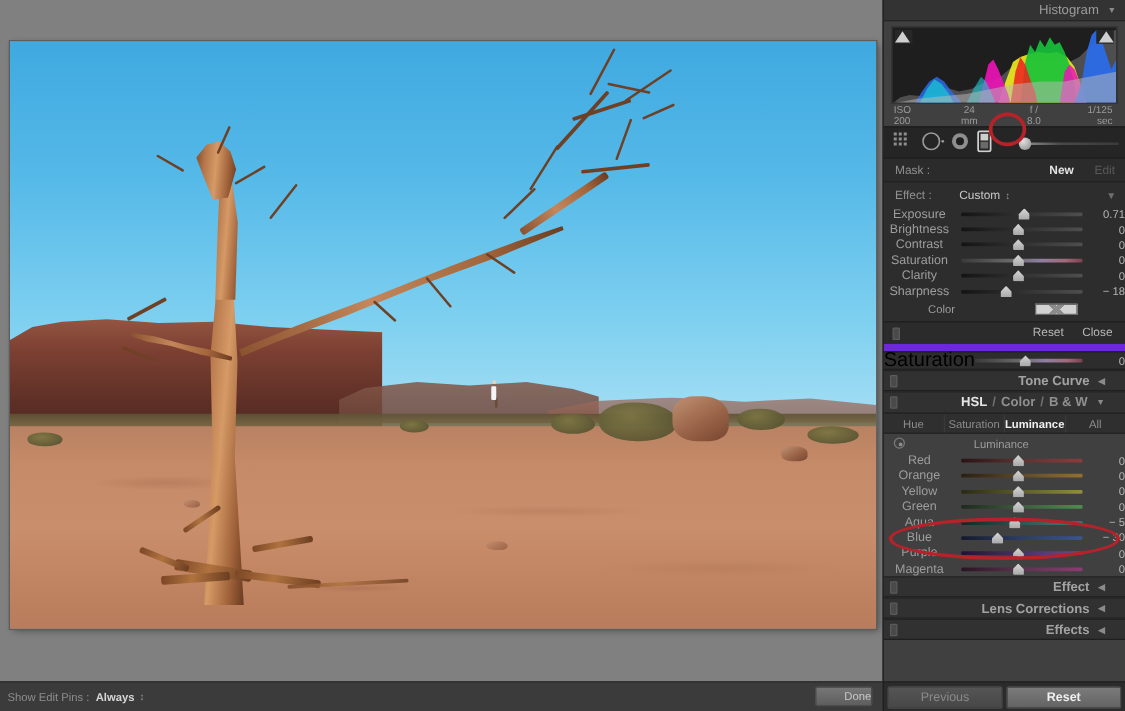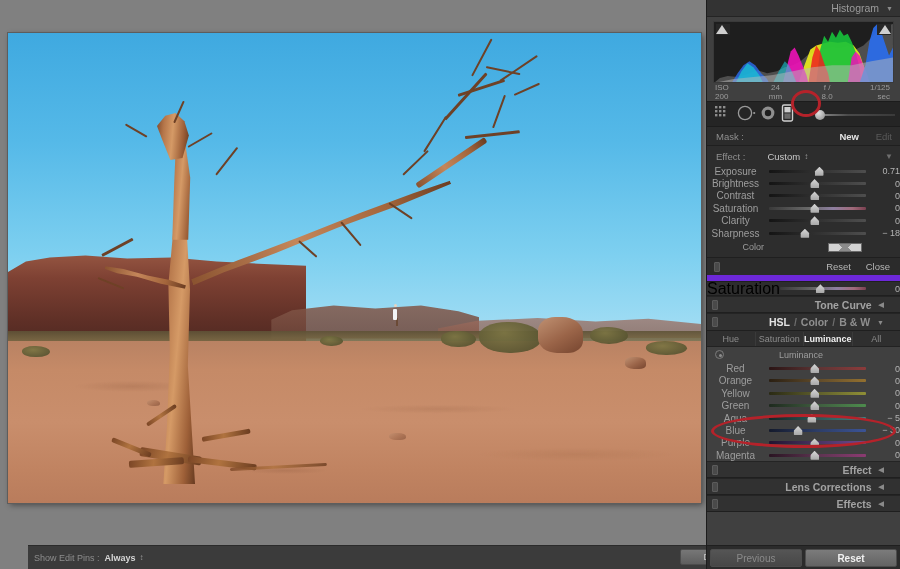--- a/index.html
+++ b/index.html
@@ -111,21 +111,21 @@
     transform-origin: left center;
     border-radius: 2px;
   }
 
   
   #bottom-bar {
     position: absolute; left: 0; top: 545px;
     width: 706px; height: 24px;
     background: #3b3b3b;
     border-top: 1px solid #2b2b2b;
-    display: flex; align-items: center; margin-left: 28px;
+    display: flex; align-items: center;
   }
   .bb-label { color: #8d8d8d; font-size: 9px; margin-left: 6px; }
   .bb-value { color: #d6d6d6; font-size: 9px; font-weight: bold; margin-left: 5px; }
   .bb-stepper { color: #9a9a9a; font-size: 8px; margin-left: 4px; line-height: 1; }
   #done-button {
     position: absolute; right: 8px; top: 3px;
     width: 46px; height: 16px;
     background: linear-gradient(to bottom, #777 0%, #5e5e5e 100%);
     border: 1px solid #4c4c4c; border-radius: 2px;
     color: #c9c9c9; font-size: 9px; text-align: right; line-height: 15px;

